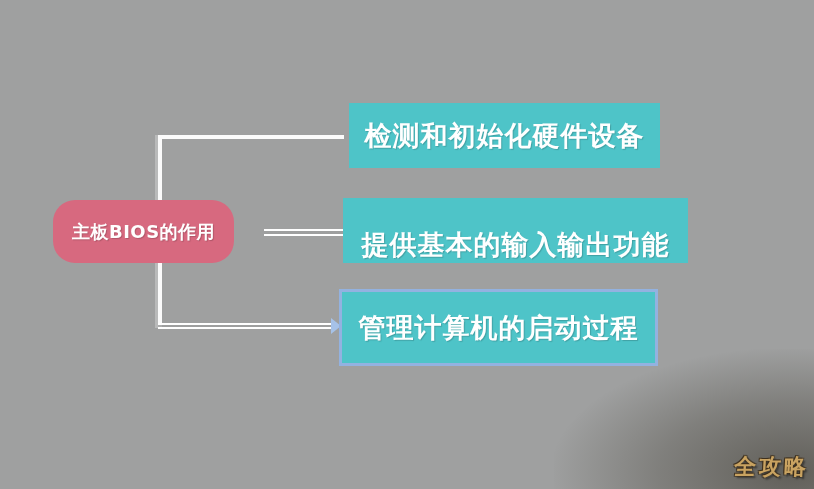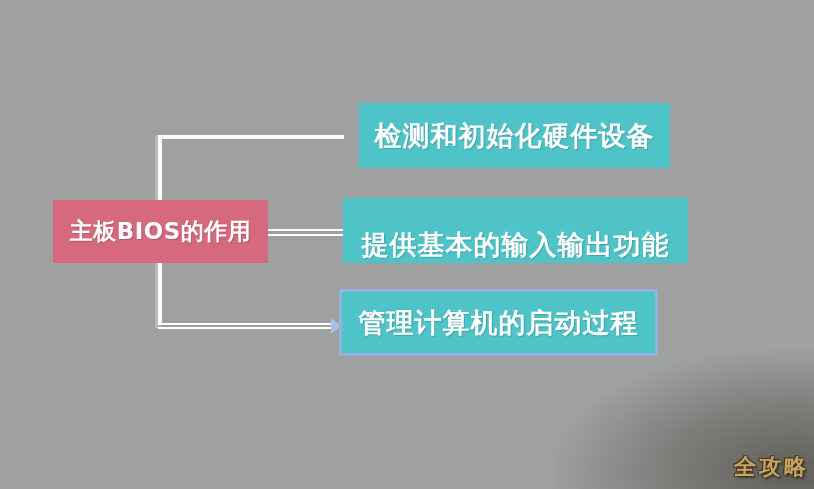--- a/index.html
+++ b/index.html
@@ -78,50 +78,51 @@
     justify-content: center;
     color: #ffffff;
     font-weight: 700;
     text-align: center;
     text-shadow: 1px 1px 1px rgba(0,0,0,0.18);
     box-sizing: border-box;
   }
   .node-root {
     left: 53px;
     top: 200px;
-    width: 215px;
+    width: 181px;
     height: 63px;
     background: #d7697f;
-    font-size: 23px;
+    font-size: 18px;
     letter-spacing: 0.5px;
+    border-radius: 22px;
   }
   .node-branch {
     background: #4ec4c8;
     font-size: 27px;
     letter-spacing: 1px;
   }
   .node-branch-1 {
-    left: 359px;
+    left: 349px;
     top: 103px;
     width: 311px;
     height: 65px;
     align-items: center;
   }
   .node-branch-2 {
     left: 343px;
     top: 198px;
     width: 345px;
     height: 65px;
     align-items: flex-end;
   }
   .node-branch-3 {
     left: 339px;
     top: 289px;
     width: 319px;
-    height: 67px;
+    height: 77px;
     border: 3px solid #93b2e0;
   }
 
   .watermark {
     position: absolute;
     right: 5px;
     bottom: 7px;
     font-size: 22px;
     font-weight: 700;
     letter-spacing: 3px;

